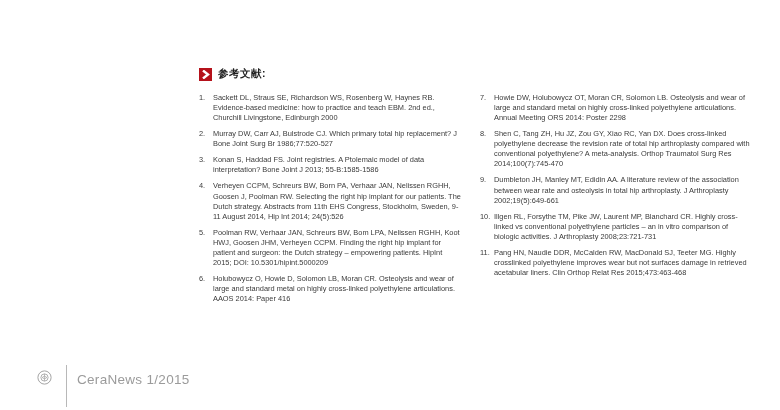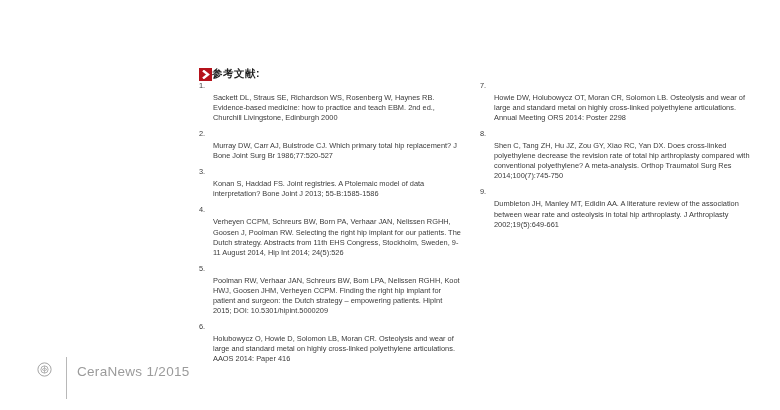--- a/index.html
+++ b/index.html
@@ -23,20 +23,22 @@
   
   .content {
     position: absolute;
     left: 199px;
     top: 67px;
     width: 556px;
   }
   .section-header {
     display: flex;
     align-items: center;
+    gap: 6px;
+    margin-bottom: 12px;
   }
   .red-icon {
     width: 13px;
     height: 13px;
     background: #b5121b;
     color: #ffffff;
     display: flex;
     align-items: center;
     justify-content: center;
     flex-shrink: 0;
@@ -66,28 +68,27 @@
     font-size: 7.4px;
     line-height: 1.36;
     color: #3a3a3a;
   }
   .ref-num {
     width: 14px;
     flex-shrink: 0;
   }
   .ref-text {
     flex: 1;
-    margin-top: 12px;
   }
 
   
   .footer {
     position: absolute;
     left: 0;
-    bottom: 8px;
+    bottom: 0;
     width: 100%;
     height: 45px;
     text-align: center;
   }
   .footer-logo {
     position: absolute;
     left: 37px;
     top: 5px;
     width: 15px;
     height: 15px;
@@ -152,25 +153,33 @@
             <span class="ref-text">Holubowycz O, Howie D, Solomon LB, Moran CR. Osteolysis and wear of large and standard metal on highly cross-linked polyethylene articulations. AAOS 2014: Paper 416</span>
           </div>
         </div>
       <div class="col col-right">
           <div class="ref-item">
             <span class="ref-num">7.</span>
             <span class="ref-text">Howie DW, Holubowycz OT, Moran CR, Solomon LB. Osteolysis and wear of large and standard metal on highly cross-linked polyethylene articulations. Annual Meeting ORS 2014: Poster 2298</span>
           </div>
           <div class="ref-item">
             <span class="ref-num">8.</span>
-            <span class="ref-text">Shen C, Tang ZH, Hu JZ, Zou GY, Xiao RC, Yan DX. Does cross-linked polyethylene decrease the revision rate of total hip arthroplasty compared with conventional polyethylene? A meta-analysis. Orthop Traumatol Surg Res 2014;100(7):745-750</span>
+            <span class="ref-text">Shen C, Tang ZH, Hu JZ, Zou GY, Xiao RC, Yan DX. Does cross-linked polyethylene decrease the revision rate of total hip arthroplasty compared with conventional polyethylene? A meta-analysis. Orthop Traumatol Surg Res 2014;100(7):745-470</span>
           </div>
           <div class="ref-item">
             <span class="ref-num">9.</span>
             <span class="ref-text">Dumbleton JH, Manley MT, Edidin AA. A literature review of the association between wear rate and osteolysis in total hip arthroplasty. J Arthroplasty 2002;19(5):649-661</span>
+          </div>
+          <div class="ref-item">
+            <span class="ref-num">10.</span>
+            <span class="ref-text">Illgen RL, Forsythe TM, Pike JW, Laurent MP, Blanchard CR. Highly cross-linked vs conventional polyethylene particles – an in vitro comparison of biologic activities. J Arthroplasty 2008;23:721-731</span>
+          </div>
+          <div class="ref-item">
+            <span class="ref-num">11.</span>
+            <span class="ref-text">Pang HN, Naudie DDR, McCalden RW, MacDonald SJ, Teeter MG. Highly crosslinked polyethylene improves wear but not surfaces damage in retrieved acetabular liners. Clin Orthop Relat Res 2015;473:463-468</span>
           </div>
         </div>
     </div>
 
   </div>
 
   <div class="footer">
     <span class="footer-logo">
       <svg width="15" height="15" viewBox="0 0 15 15">
         <circle cx="7.5" cy="7.5" r="6.6" fill="none" stroke="#9a9a9a" stroke-width="0.9"></circle>

